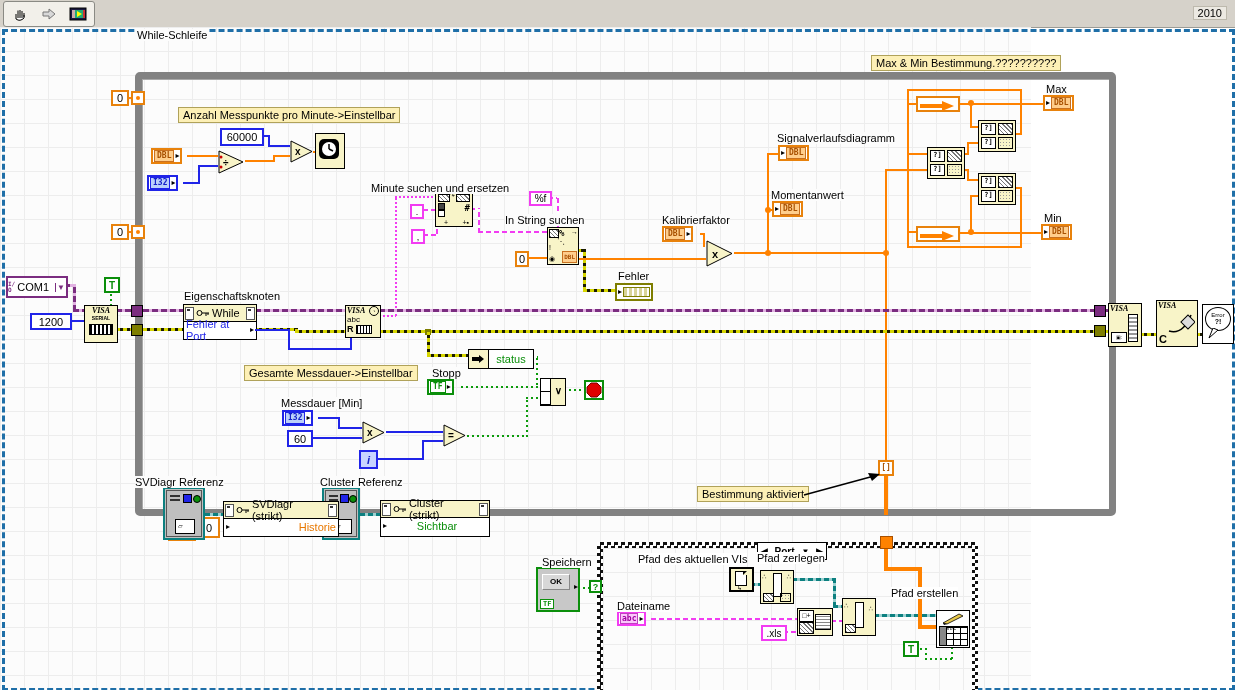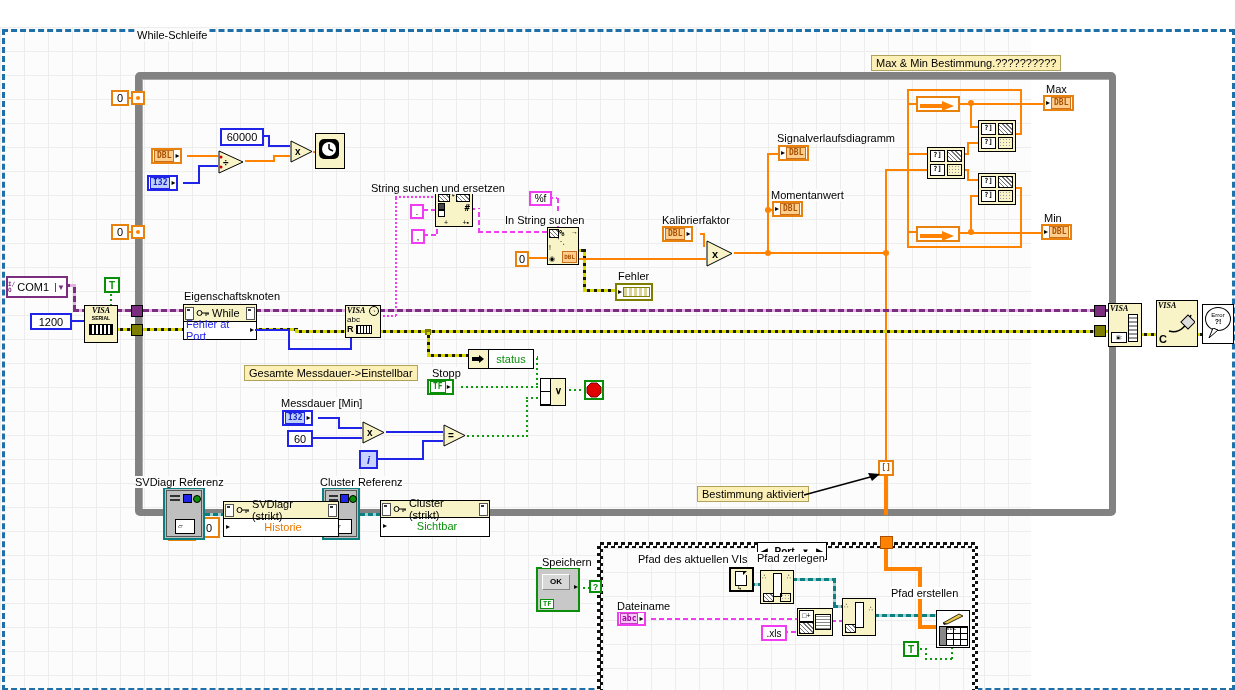--- a/index.html
+++ b/index.html
@@ -67,20 +67,44 @@
   .hatch{background:repeating-linear-gradient(45deg,#777 0 1px,#fff 1px 3px)}
   .dots{background:radial-gradient(#999 25%,transparent 26%) 0 0/3px 3px}
   .opsvg{position:absolute;z-index:2}
   .qbox{position:absolute;width:13px;height:10px;border:1px solid #000;background:#fff;font:bold 7px "DejaVu Sans Mono",monospace;text-align:center;line-height:9px}
 </style>
 </head>
 <body>
 
 <div id="screen">
 
+  <div id="toolbar">
+    <div id="toolgroup">
+      <div class="tbtn">
+        <svg width="16" height="16" viewBox="0 0 16 16">
+            <path d="M4 13 V8 M6 12 V4.5 M8 12 V4 M10 12 V5 M12 11 V7 M4 13 q4 3 8 -1 v-3" fill="#fff" stroke="#000" stroke-width="1"></path>
+          </svg>
+      </div>
+      <div class="tbtn">
+        <svg width="16" height="16" viewBox="0 0 16 16">
+            <polygon points="2,6 8,6 8,3 14,8 8,13 8,10 2,10" fill="#D8D8D8" stroke="#777"></polygon>
+          </svg>
+      </div>
+      <div class="tbtn">
+        <svg width="18" height="16" viewBox="0 0 18 16">
+            <rect x="1" y="2" width="16" height="12" fill="#1a1a40" stroke="#000"></rect>
+            <rect x="3" y="4" width="3" height="8" fill="#caa"></rect>
+            <rect x="6" y="4" width="8" height="8" fill="#2a7"></rect>
+            <polygon points="8,5 13,8 8,11" fill="#ff0"></polygon>
+            <rect x="14" y="4" width="2" height="8" fill="#c33"></rect>
+          </svg>
+      </div>
+    </div>
+    <div id="yearbadge">2010</div>
+  </div>
 
   <div id="diagram">
     <div id="frame"></div>
 
     <div class="wlabel" style="left:137px;top:2px">While-Schleife</div>
     <div id="whileloop"></div>
 
     <div class="tunnel" style="left:131px;top:64px;width:14px;height:14px;border:2px solid #E8820C;background:#fff">
         <div style="position:absolute;left:3px;top:3px;width:4px;height:4px;background:#FF8200;border-radius:50%"></div>
       </div>
@@ -113,20 +137,21 @@
     </div>
 
     <i class="wire wpu-h" style="left:64px;top:257px;width:12px"></i>
     <i class="wire wpu-v" style="left:73px;top:257px;height:27px"></i>
     <i class="wire wpu-h" style="left:73px;top:282px;width:11px"></i>
     <i class="wire wg-v" style="left:110px;top:265px;height:14px"></i>
     <i class="wire wb-h" style="left:68px;top:293px;width:16px"></i>
     <i class="wire wpu-h" style="left:116px;top:282px;width:15px"></i>
     <i class="wire we-h" style="left:116px;top:301px;width:15px"></i>
 
+    <div class="flabel" style="left:178px;top:80px">Anzahl Messpunkte  pro Minute-&gt;Einstellbar</div>
     <div class="term t-o" style="left:151px;top:121px">
         <span class="chip chip-o">DBL</span>
         <span class="ar">▸</span>
       </div>
     <div class="term t-b" style="left:147px;top:148px">
         <span class="chip chip-b">I32</span>
         <span class="ar">▸</span>
       </div>
     <div class="const c-b" style="left:220px;top:101px;width:40px;height:14px">60000</div>
 
@@ -154,21 +179,21 @@
     <i class="wire wb-v" style="left:198px;top:138px;height:18px"></i>
     <i class="wire wb-h" style="left:198px;top:138px;width:20px"></i>
     <i class="wire wb-h" style="left:260px;top:108px;width:10px"></i>
     <i class="wire wb-v" style="left:268px;top:108px;height:11px"></i>
     <i class="wire wb-h" style="left:268px;top:118px;width:22px"></i>
     <i class="wire wo-h" style="left:245px;top:133px;width:30px"></i>
     <i class="wire wo-v" style="left:273px;top:128px;height:7px"></i>
     <i class="wire wo-h" style="left:273px;top:128px;width:17px"></i>
     <i class="wire wo-h" style="left:313px;top:124px;width:4px"></i>
 
-    <div class="wlabel" style="left:371px;top:155px">String suchen und ersetzen</div>
+    <div class="wlabel" style="left:371px;top:155px">Minute suchen und ersetzen</div>
     <div class="fnode" style="left:435px;top:164px;width:36px;height:34px">
       <div class="mini hatch" style="left:2px;top:2px;width:10px;height:6px"></div>
       <div class="mini hatch" style="left:20px;top:2px;width:12px;height:6px"></div>
       <span style="position:absolute;left:13px;top:0;font-size:7px">↷</span>
       <div class="mini" style="left:2px;top:11px;width:5px;height:5px;background:#444"></div>
       <div class="mini" style="left:2px;top:18px;width:5px;height:5px"></div>
       <span style="position:absolute;right:2px;top:11px;font:bold 9px monospace">#</span>
       <span style="position:absolute;left:8px;bottom:0;font-size:7px">+</span>
       <span style="position:absolute;right:3px;bottom:0;font-size:7px">+▪</span>
     </div>
@@ -457,21 +482,21 @@
           <span class="pg"></span>
         <svg width="14" height="8">
             <circle cx="3.5" cy="4" r="2.5" fill="none" stroke="#000"></circle>
             <path d="M6 4 H13 M10 4 V7 M12 4 V6" stroke="#000"></path>
           </svg>
         <span>SVDiagr (strikt)</span>
         <span class="pg" style="margin-left:auto"></span>
         </div>
       <div class="prow2">
           <span class="ar">▸</span>
-          <span style="flex:1;text-align:center;color:#E87800">Historie</span>
+          <span style="flex:1;text-align:right;color:#E87800">Historie</span>
         </div>
     </div>
     <div class="pnode" style="left:380px;top:473px;width:108px;height:35px;z-index:3">
       <div class="prow1">
           <span class="pg"></span>
         <svg width="14" height="8">
             <circle cx="3.5" cy="4" r="2.5" fill="none" stroke="#000"></circle>
             <path d="M6 4 H13 M10 4 V7 M12 4 V6" stroke="#000"></path>
           </svg>
         <span>Cluster (strikt)</span>

